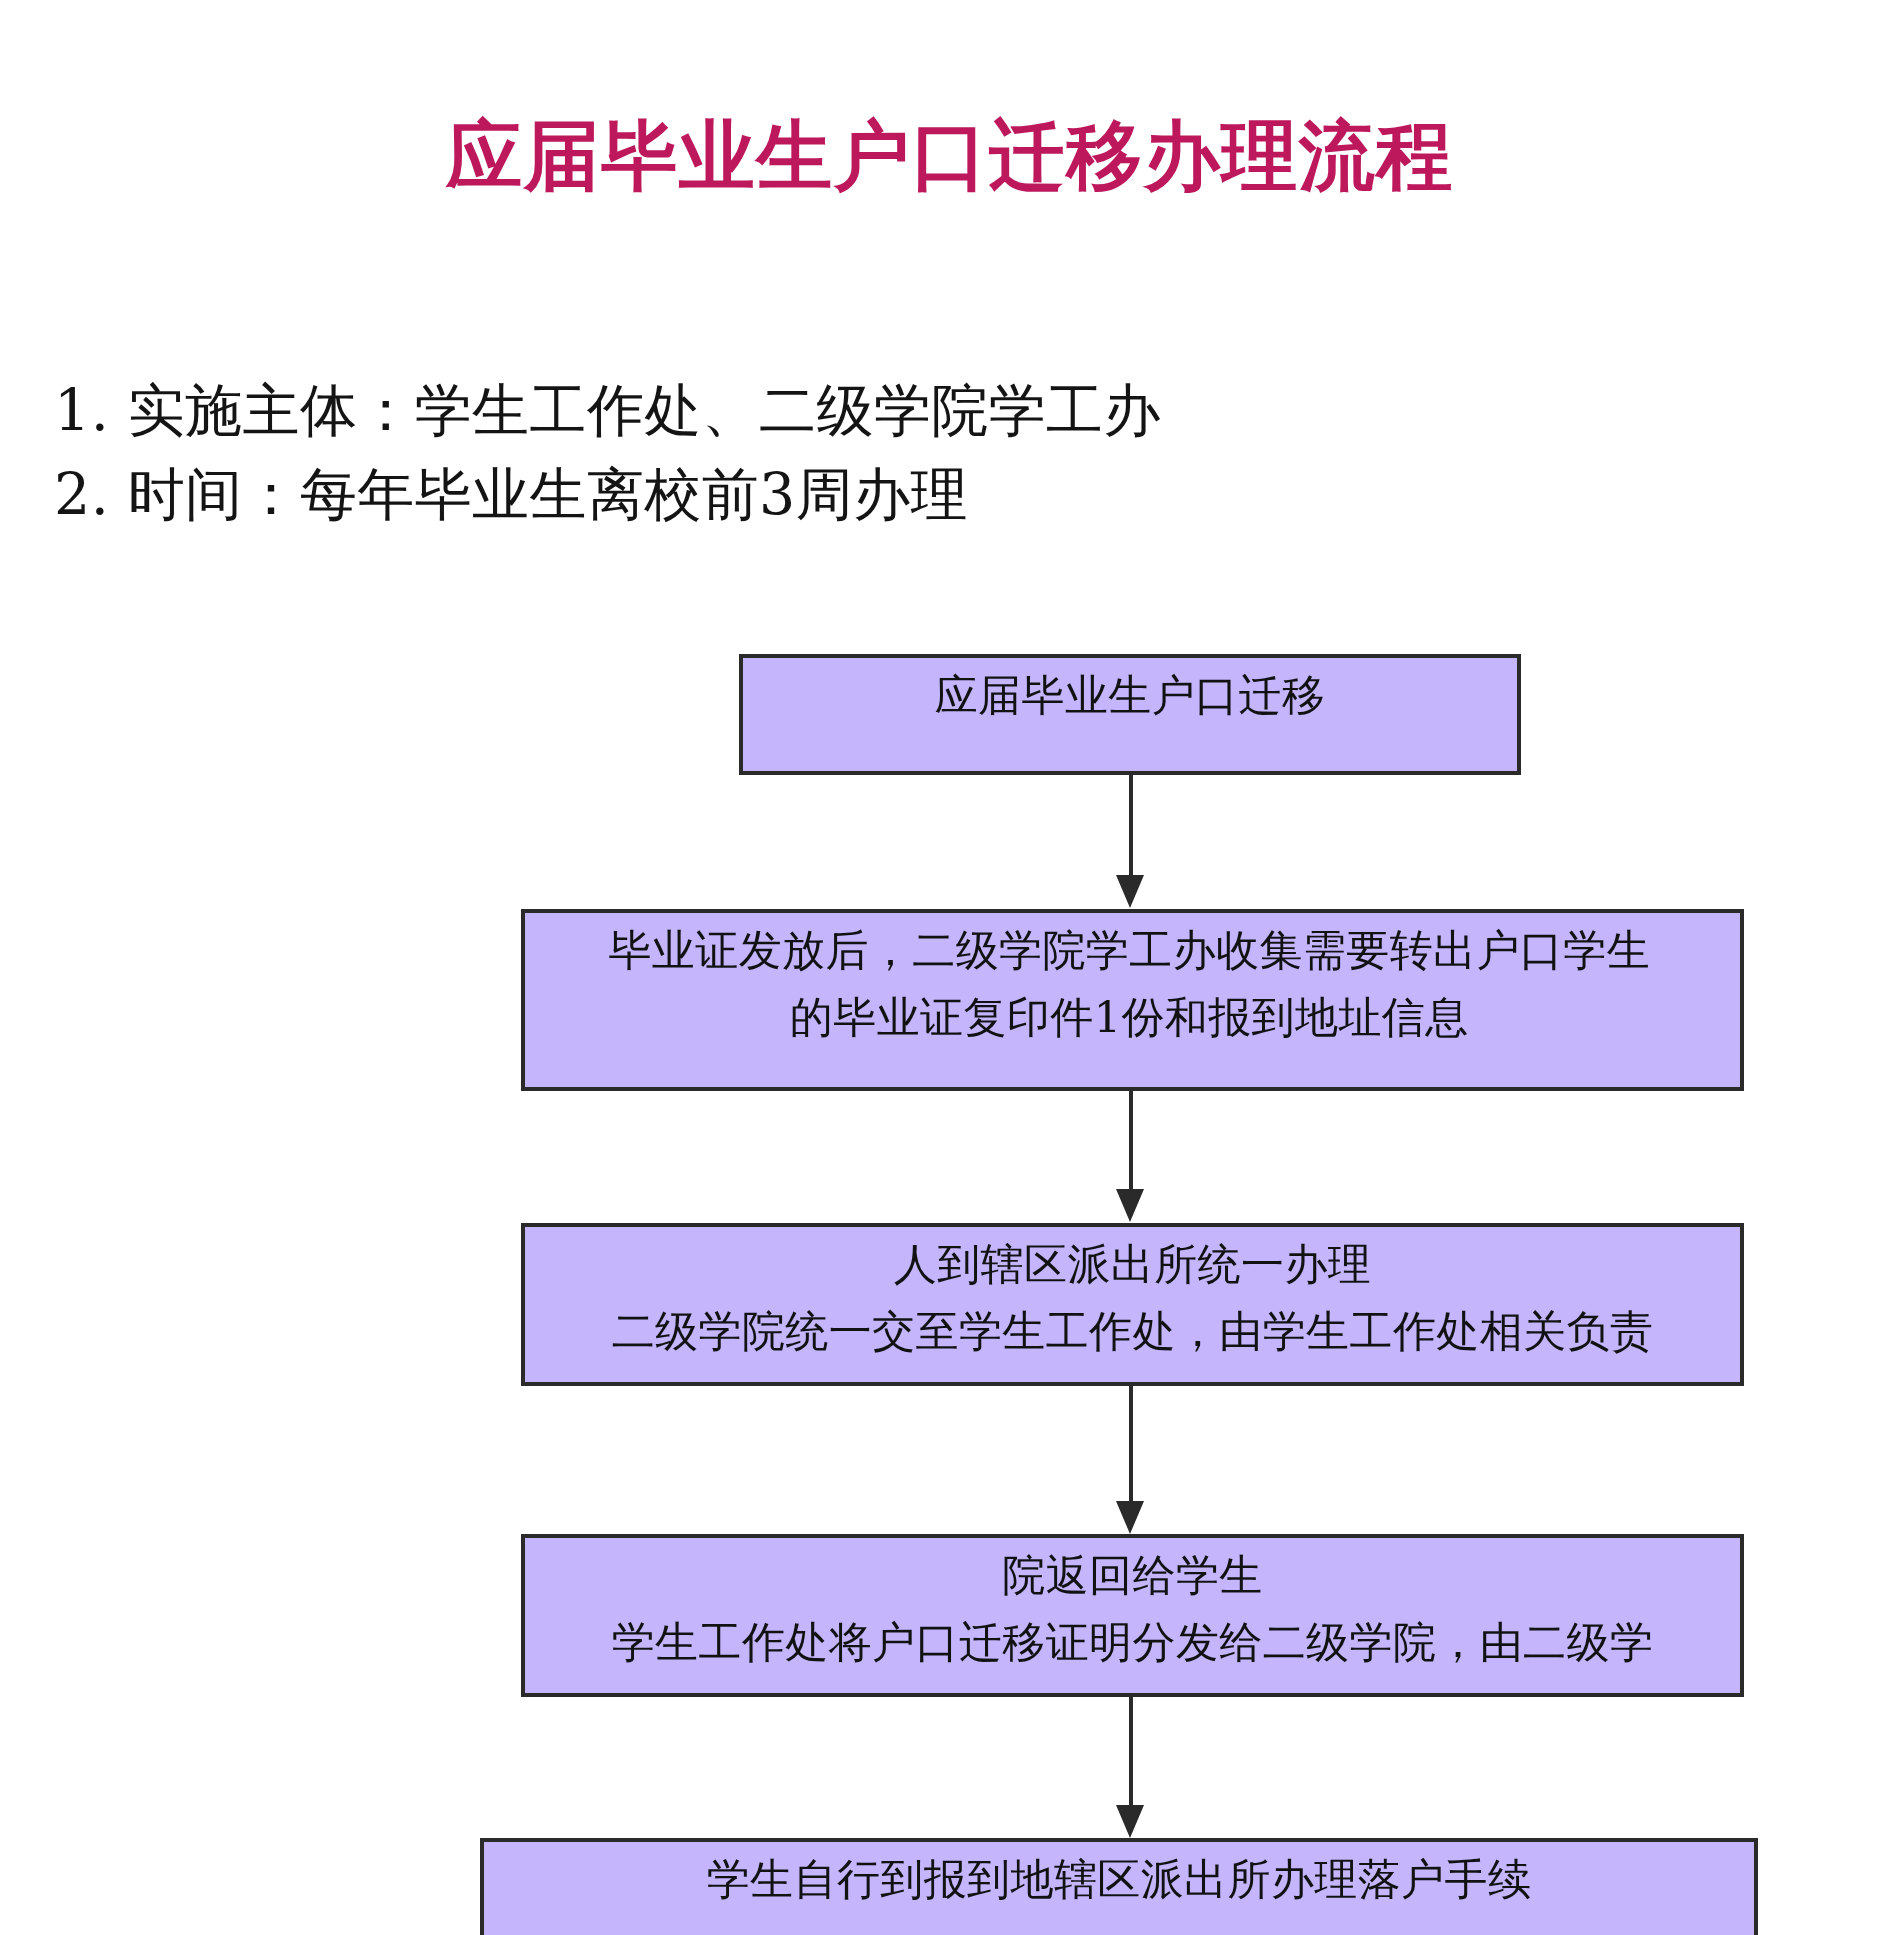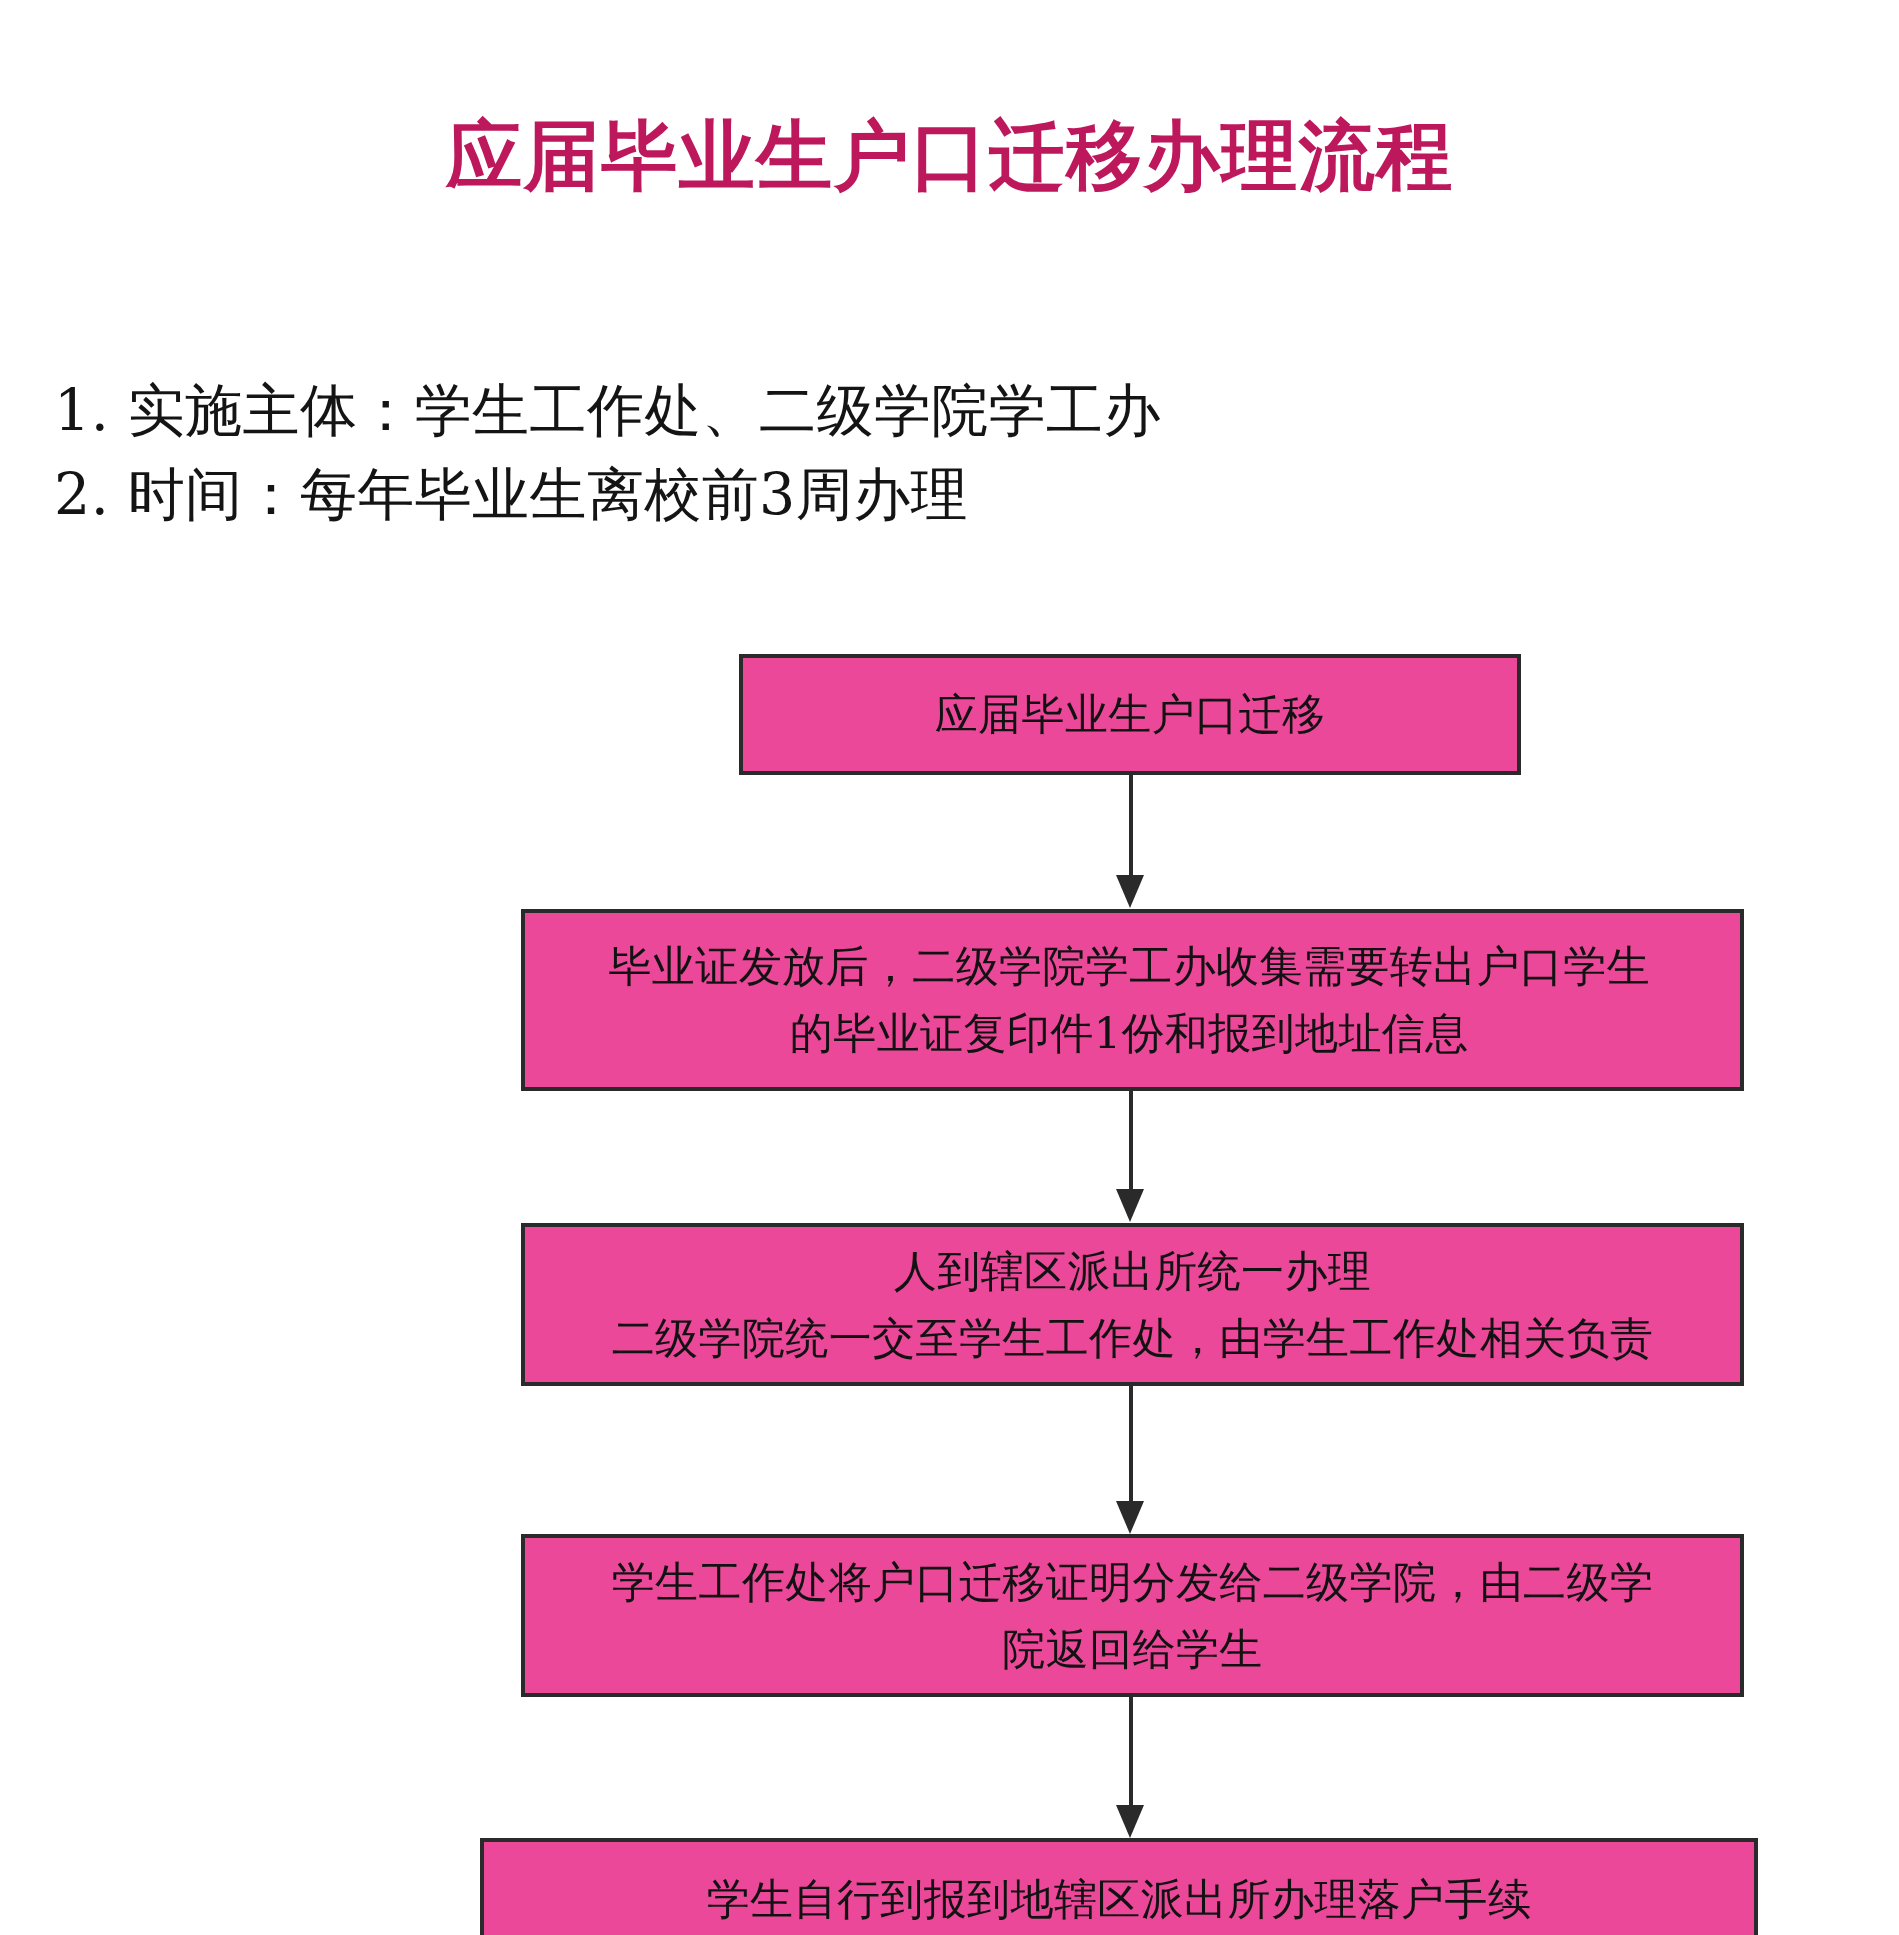--- a/index.html
+++ b/index.html
@@ -53,23 +53,22 @@
     left: 0;
     top: 0;
     width: 1900px;
     height: 2071px;
   }
 
   .node {
     position: absolute;
     box-sizing: border-box;
     border: 4.6px solid #2a2a2a;
-    background: #ec4899;
+    background: #c4b5fd;
     display: flex;
-    align-items: center;
     justify-content: center;
     padding: 3.9px 15.5px;
   }
   .node-text {
     font-family: "DejaVu Serif", "Liberation Serif", serif;
     font-size: 43px;
     line-height: 1.55;
     text-align: center;
     color: #121212;
     letter-spacing: 0.4px;
@@ -165,22 +164,22 @@
     </div>
   </div>
 
   <div class="connector" id="arrow-3">
     <div class="stem"></div>
     <div class="head"></div>
   </div>
 
   <div class="node" id="node-4">
     <div class="node-text">
+      <span class="ln">院返回给学生</span>
       <span class="ln">学生工作处将户口迁移证明分发给二级学院，由二级学</span>
-      <span class="ln">院返回给学生</span>
     </div>
   </div>
 
   <div class="connector" id="arrow-4">
     <div class="stem"></div>
     <div class="head"></div>
   </div>
 
   <div class="node" id="node-5">
     <div class="node-text">

